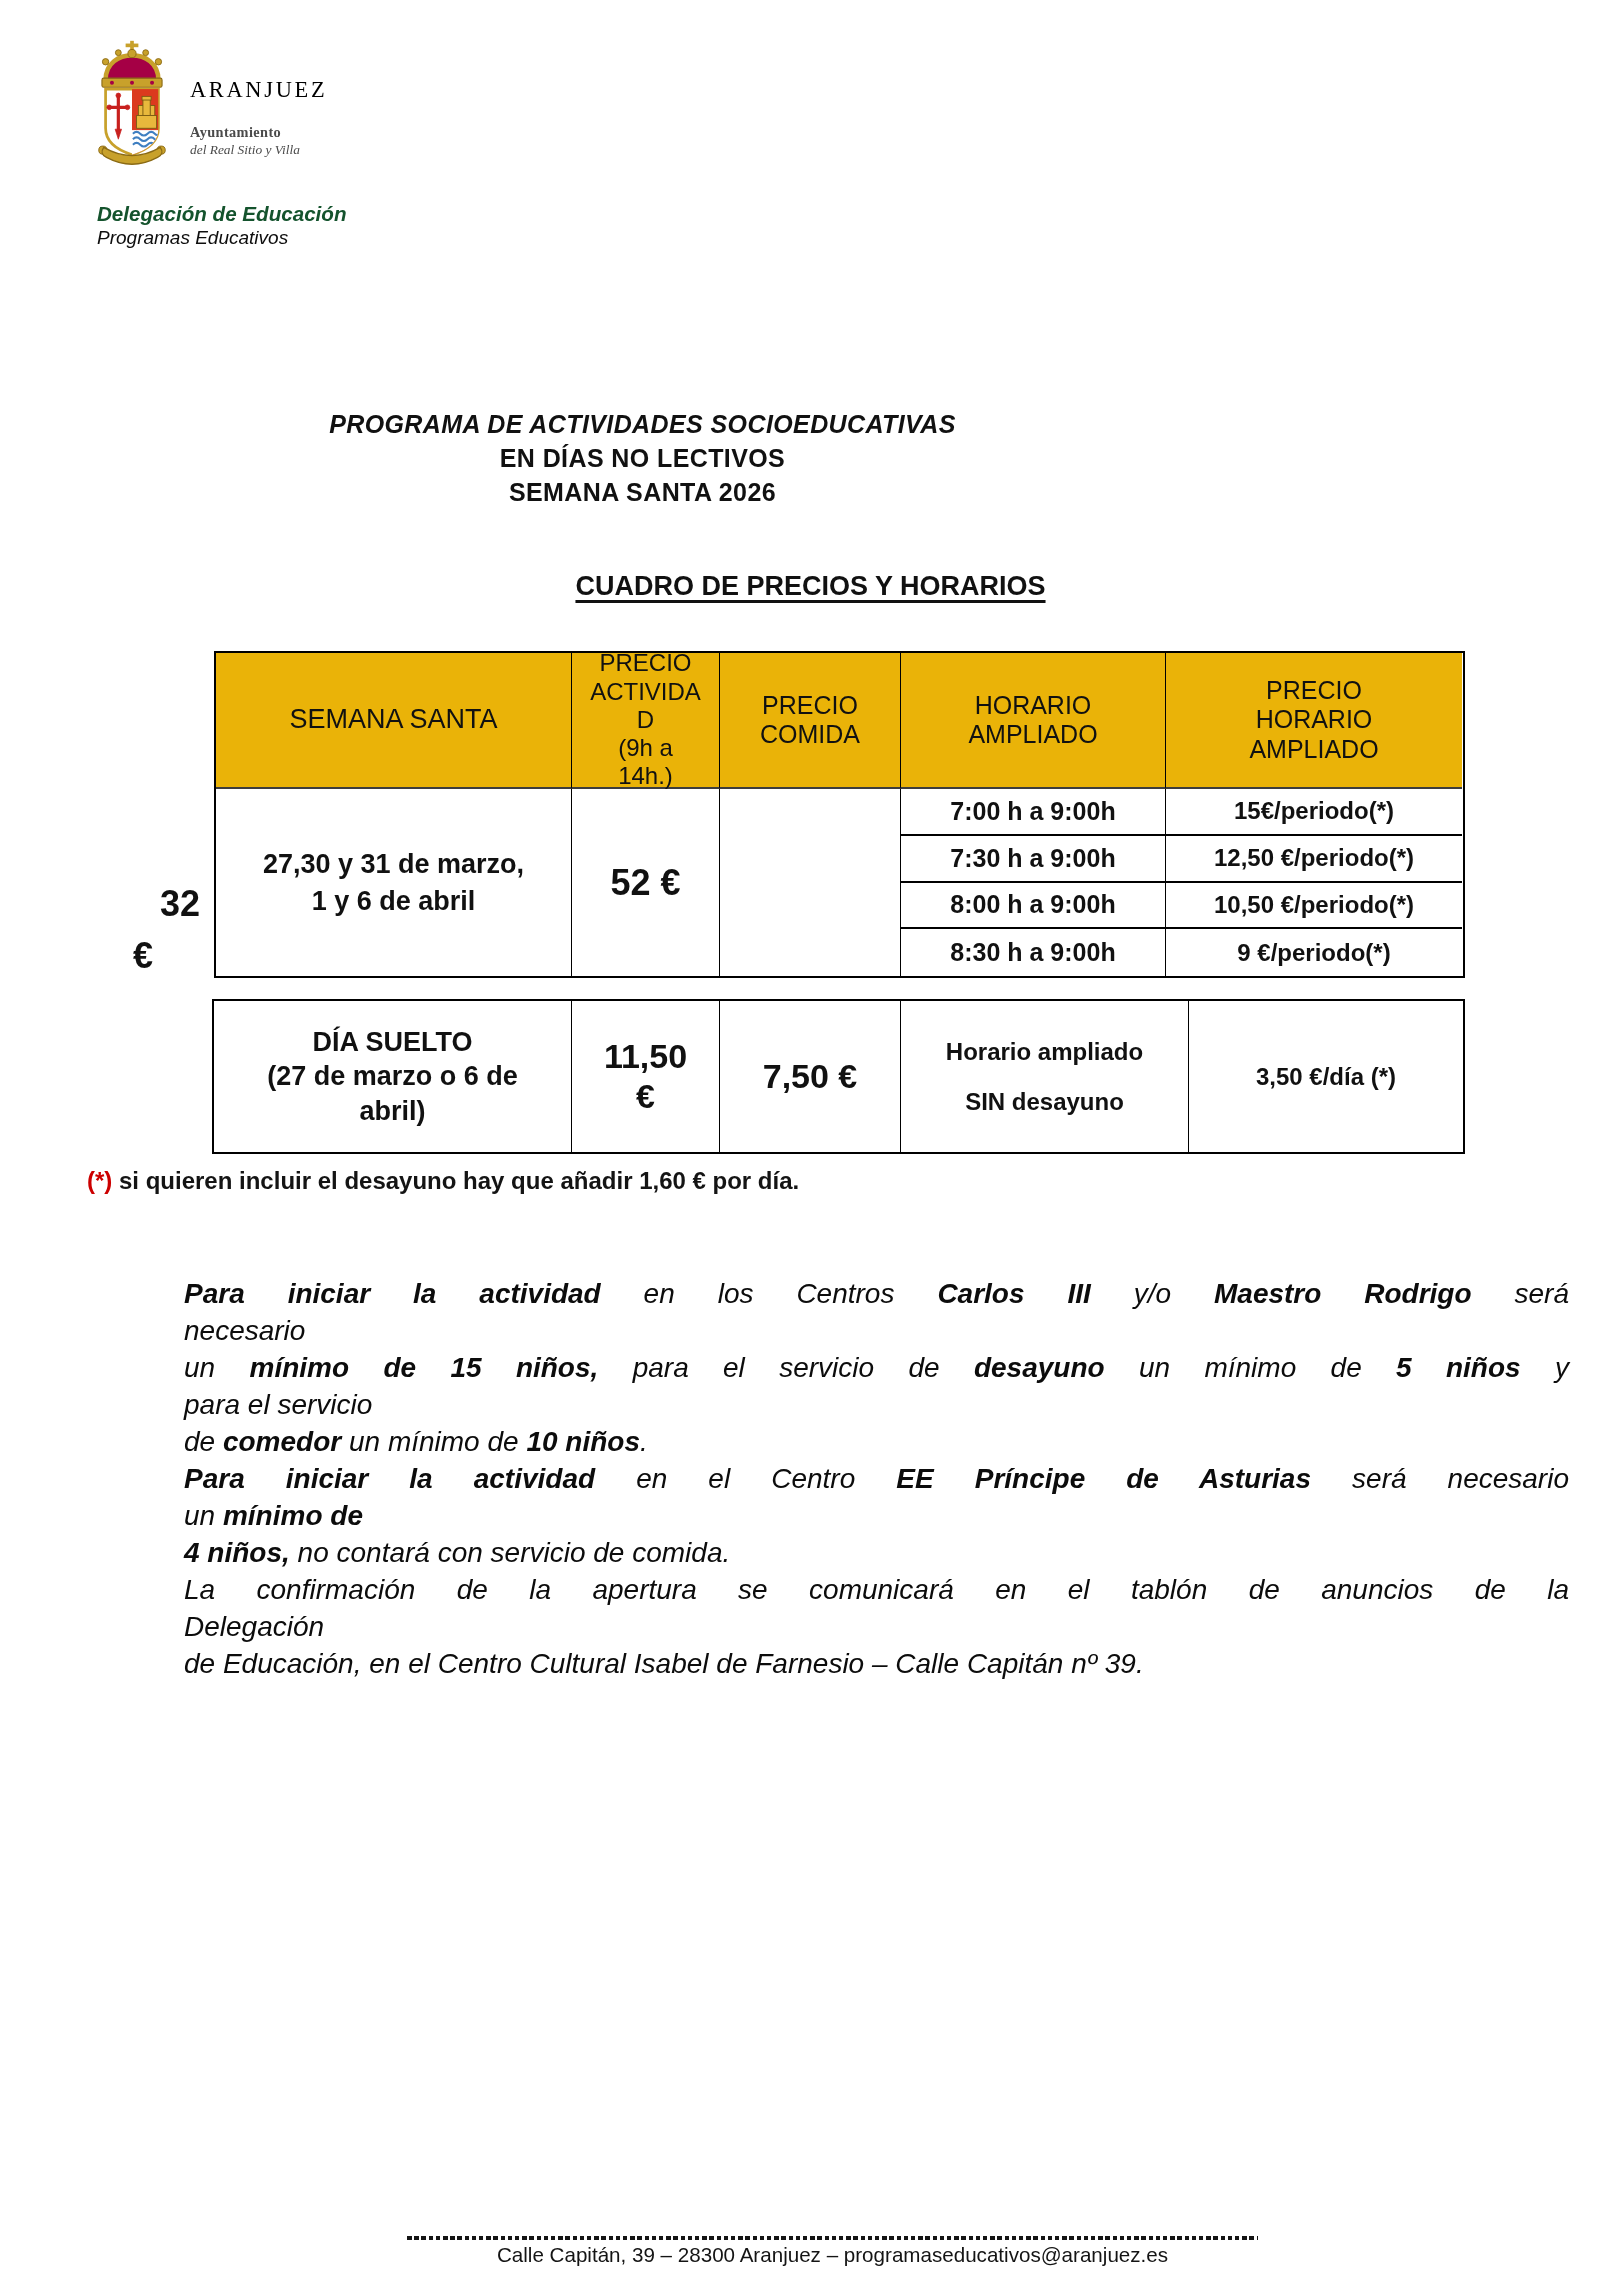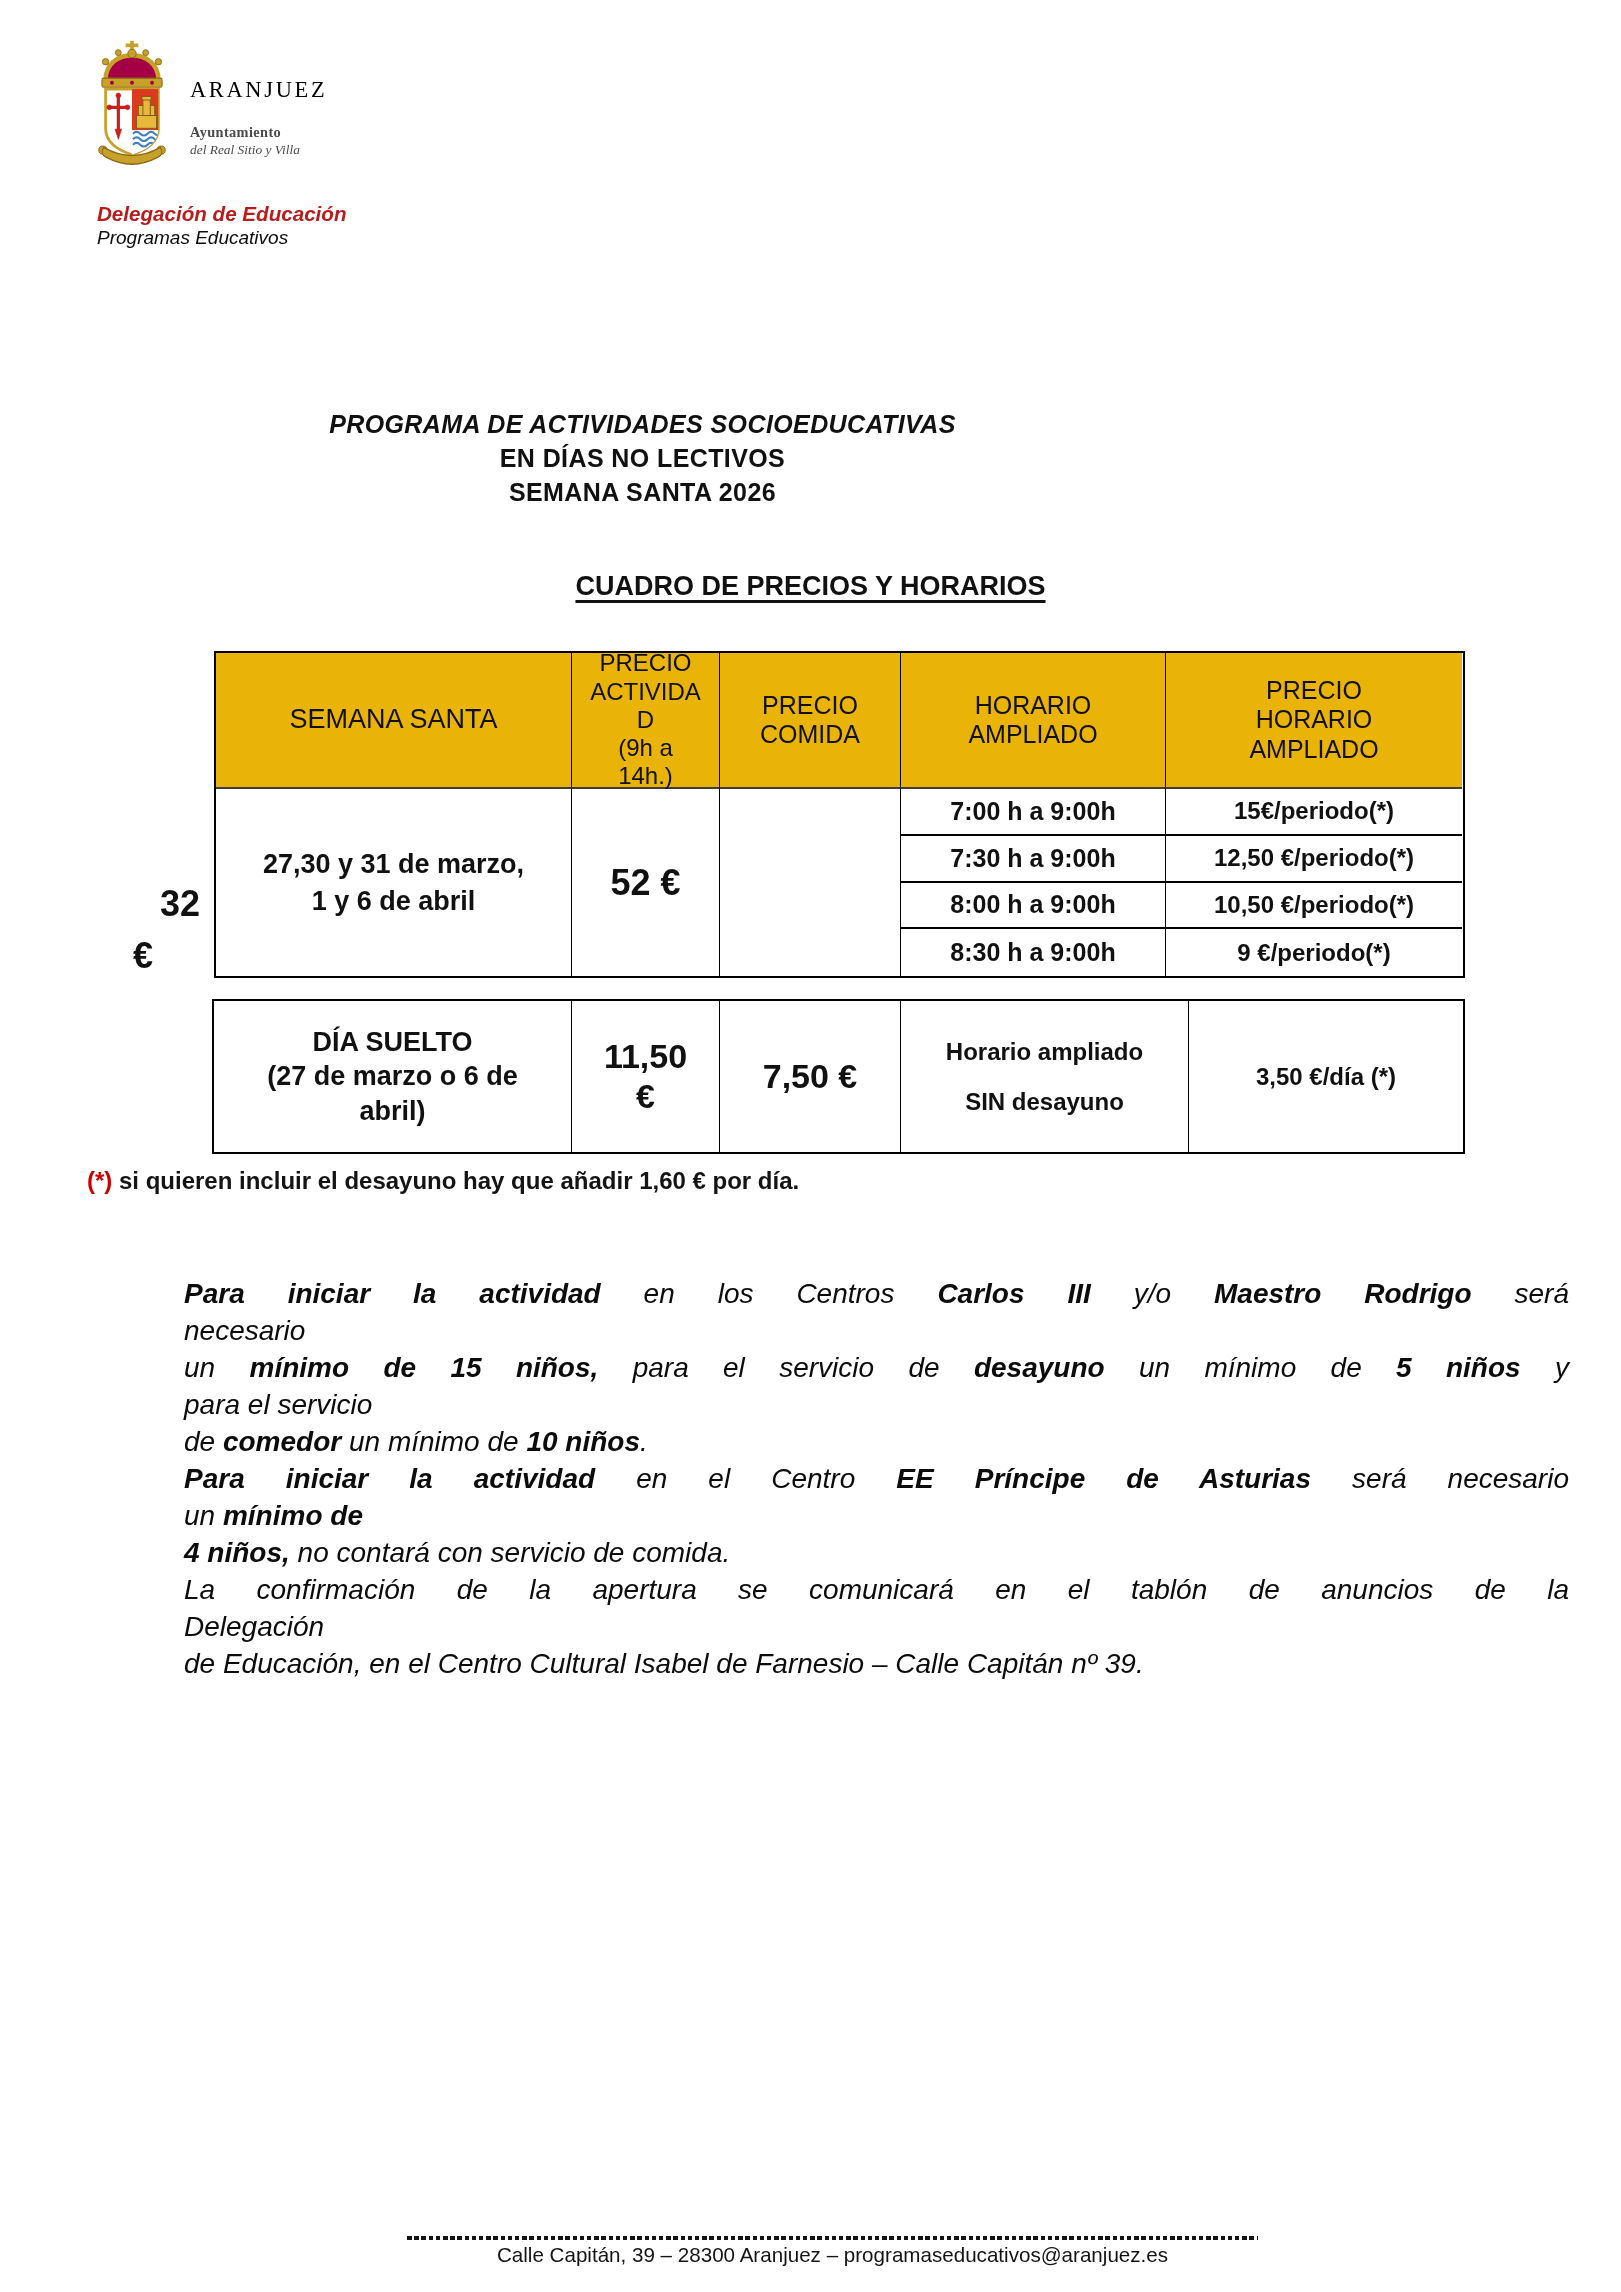--- a/index.html
+++ b/index.html
@@ -13,21 +13,21 @@
 
   
   .crest{position:absolute;left:91px;top:39px;width:82px;height:133px;}
   .logo-city{position:absolute;left:190px;top:77px;font-family:"Liberation Serif","DejaVu Serif",serif;
     font-size:22.4px;letter-spacing:2.7px;color:#000000;}
   .logo-entity{position:absolute;left:190px;top:124px;font-family:"Liberation Serif","DejaVu Serif",serif;
     font-size:14.3px;font-weight:bold;color:#4a4a4a;letter-spacing:0.4px;}
   .logo-entity-sub{position:absolute;left:190px;top:142px;font-family:"Liberation Serif","DejaVu Serif",serif;
     font-style:italic;font-size:13.4px;color:#4a4a4a;}
 
-  .dept{position:absolute;left:97px;top:202px;font-size:20.6px;font-weight:bold;font-style:italic;color:#b91c1c;}
+  .dept{position:absolute;left:97px;top:202px;font-size:20.6px;font-weight:bold;font-style:italic;color:#14532d;}
   .unit{position:absolute;left:97px;top:227px;font-size:19px;font-style:italic;color:#0d0d0d;}
 
   
   .title-wrap{position:absolute;left:0;top:407px;width:1285px;text-align:center;line-height:34px;}
   .title-l1{font-size:25px;font-weight:bold;font-style:italic;letter-spacing:0.4px;}
   .title-l2,.title-l3{font-size:25px;font-weight:bold;letter-spacing:0.4px;}
   .section-heading{position:absolute;left:0;top:571px;width:1621px;text-align:center;
     font-size:27px;font-weight:bold;text-decoration:underline;text-decoration-thickness:2.7px;text-underline-offset:4.5px;}
 
   

